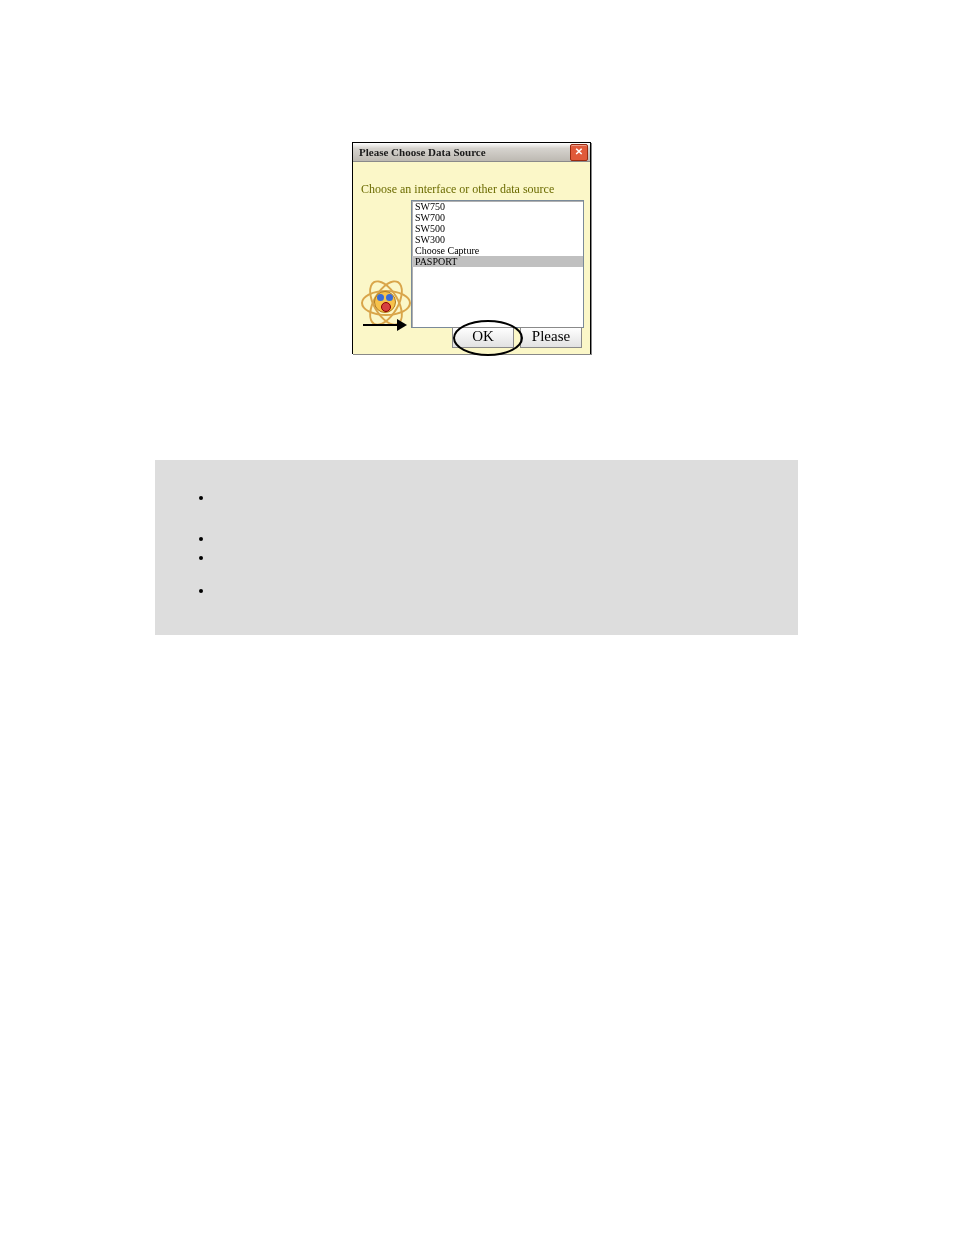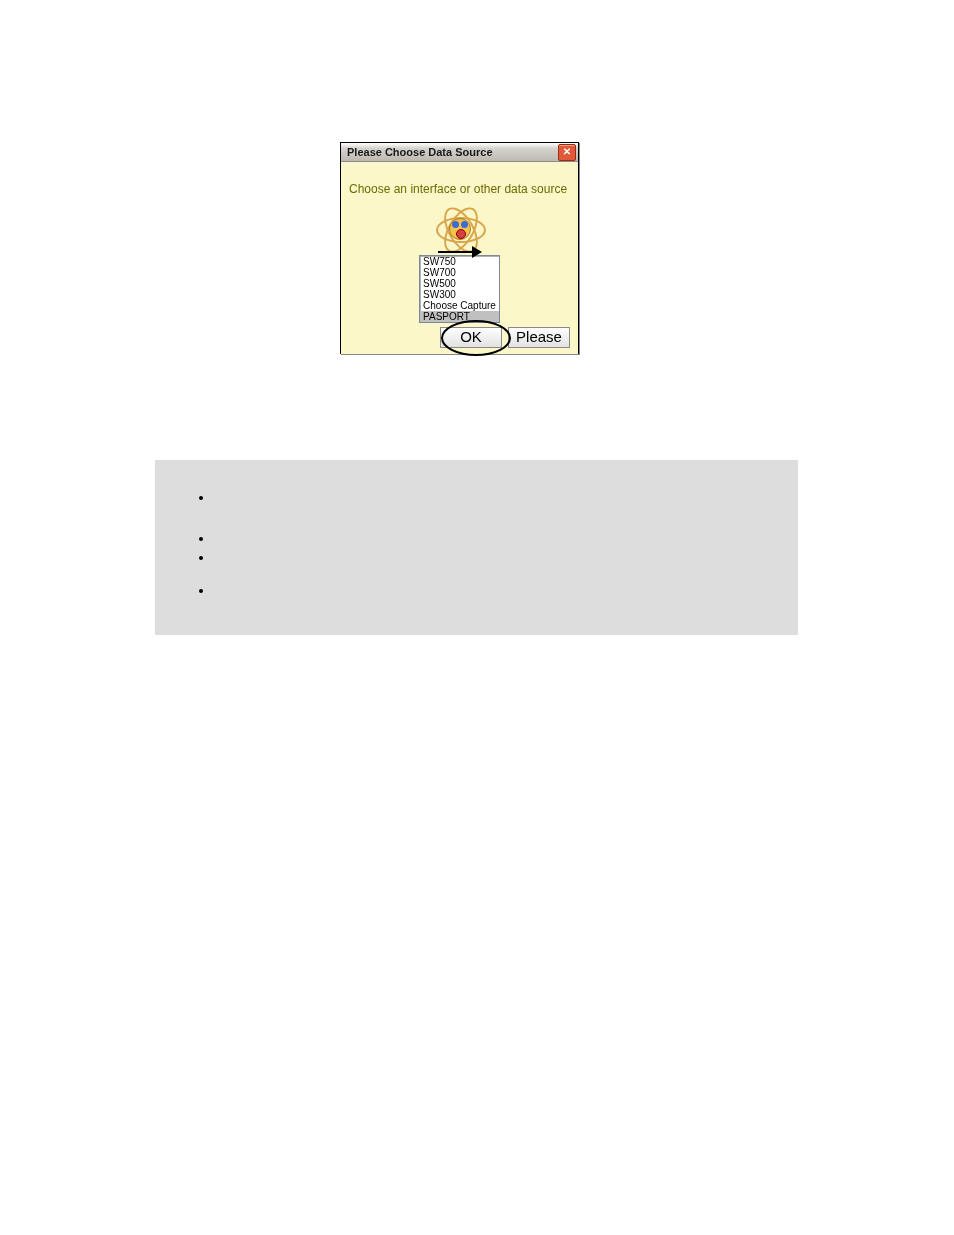--- a/index.html
+++ b/index.html
@@ -5,25 +5,26 @@
   html,body{
     margin:0;padding:0;width:954px;height:1235px;
     background:#ffffff;
     font-family:"Tahoma","Arial",sans-serif;
     font-size:11px;color:#000;
     position:relative;
   }
   
   .dialog{
     position:absolute;
-    left:340px;top:142px;
+    left:352px;top:142px;
     width:237px;height:210px;
     border:1px solid #000;
     background:#ef4444;
     box-shadow:1px 1px 0 #888;
+    font-family:Liberation Serif, serif;
   }
   .titlebar{
     height:18px;
     background:linear-gradient(to bottom,#ffffff 0%,#d6d3ce 30%,#bdb9b2 100%);
     border-bottom:1px solid #8a8a8a;
     display:flex;align-items:center;
     padding:0 2px 0 6px;
     font-weight:bold;color:#1a1a1a;
   }
   .titlebar .title-text{flex:1;font-size:11px;}
@@ -43,21 +44,21 @@
     padding:4px 6px 6px 6px;
     box-sizing:border-box;
     position:relative;
   }
   .instruction{
     color:#6b6b00;
     font-size:12px;
     margin:16px 0 3px 2px;
   }
   .content-row{
-    display:flex;align-items:center;flex-direction:column;
+    display:flex;align-items:flex-end;
   }
   .mascot{
     width:50px;height:54px;
     position:relative;
     margin:2px 2px 0 0;
     flex:0 0 auto;
   }
   
   .mascot .orbit{
     position:absolute;border:2px solid #d9a54a;border-radius:50%;

